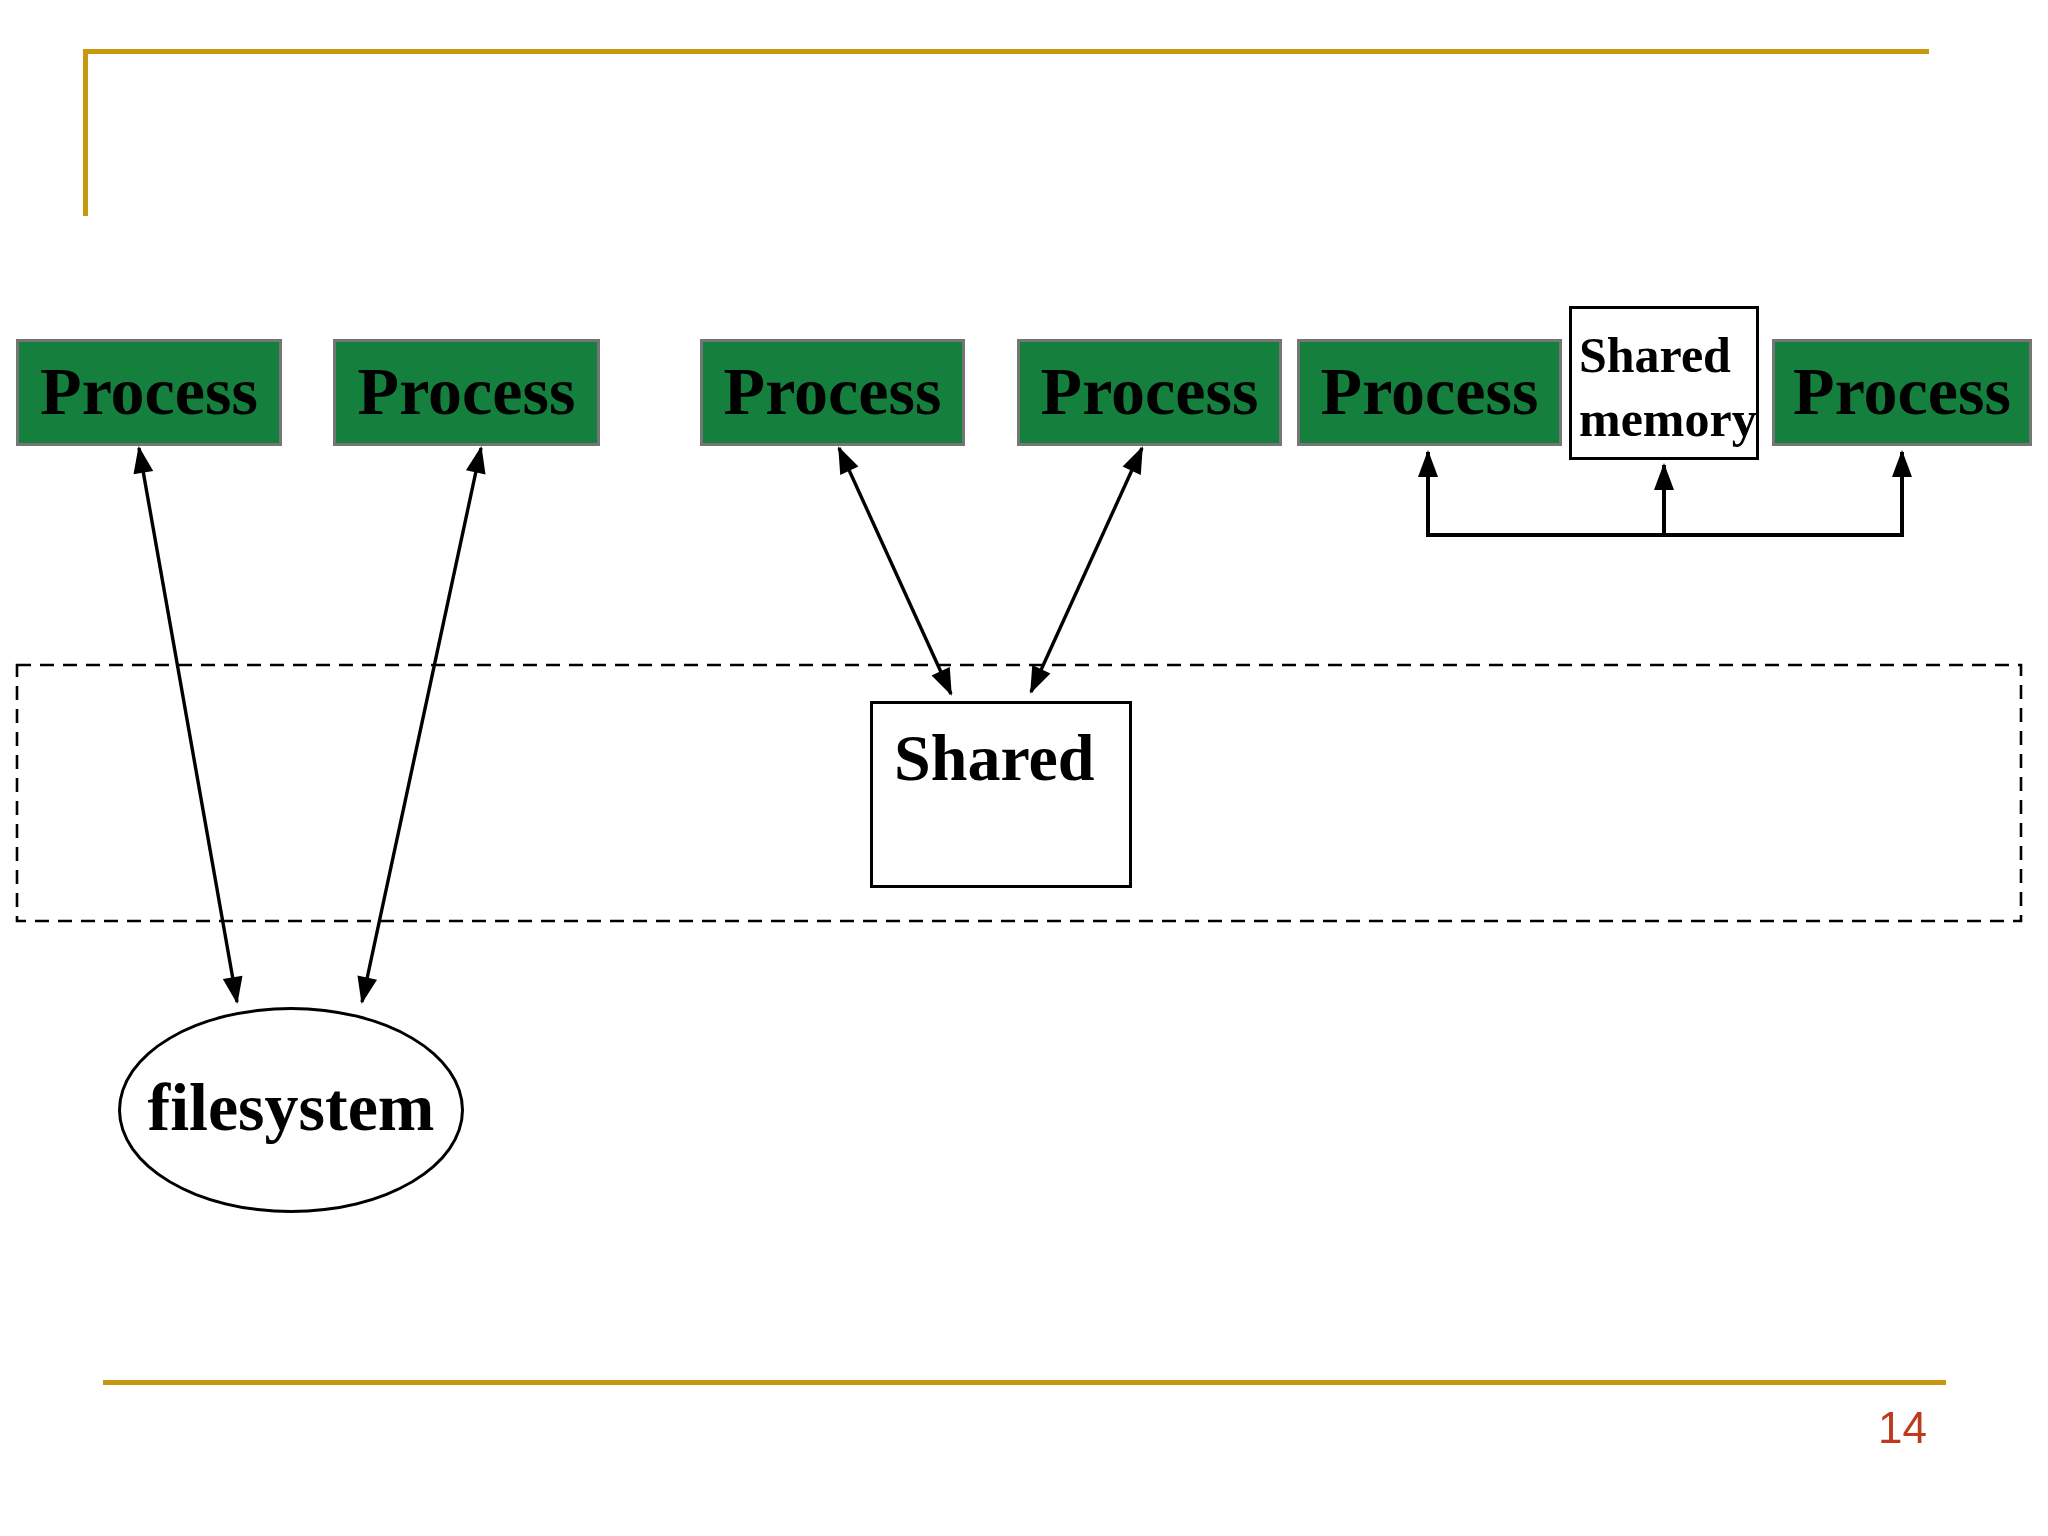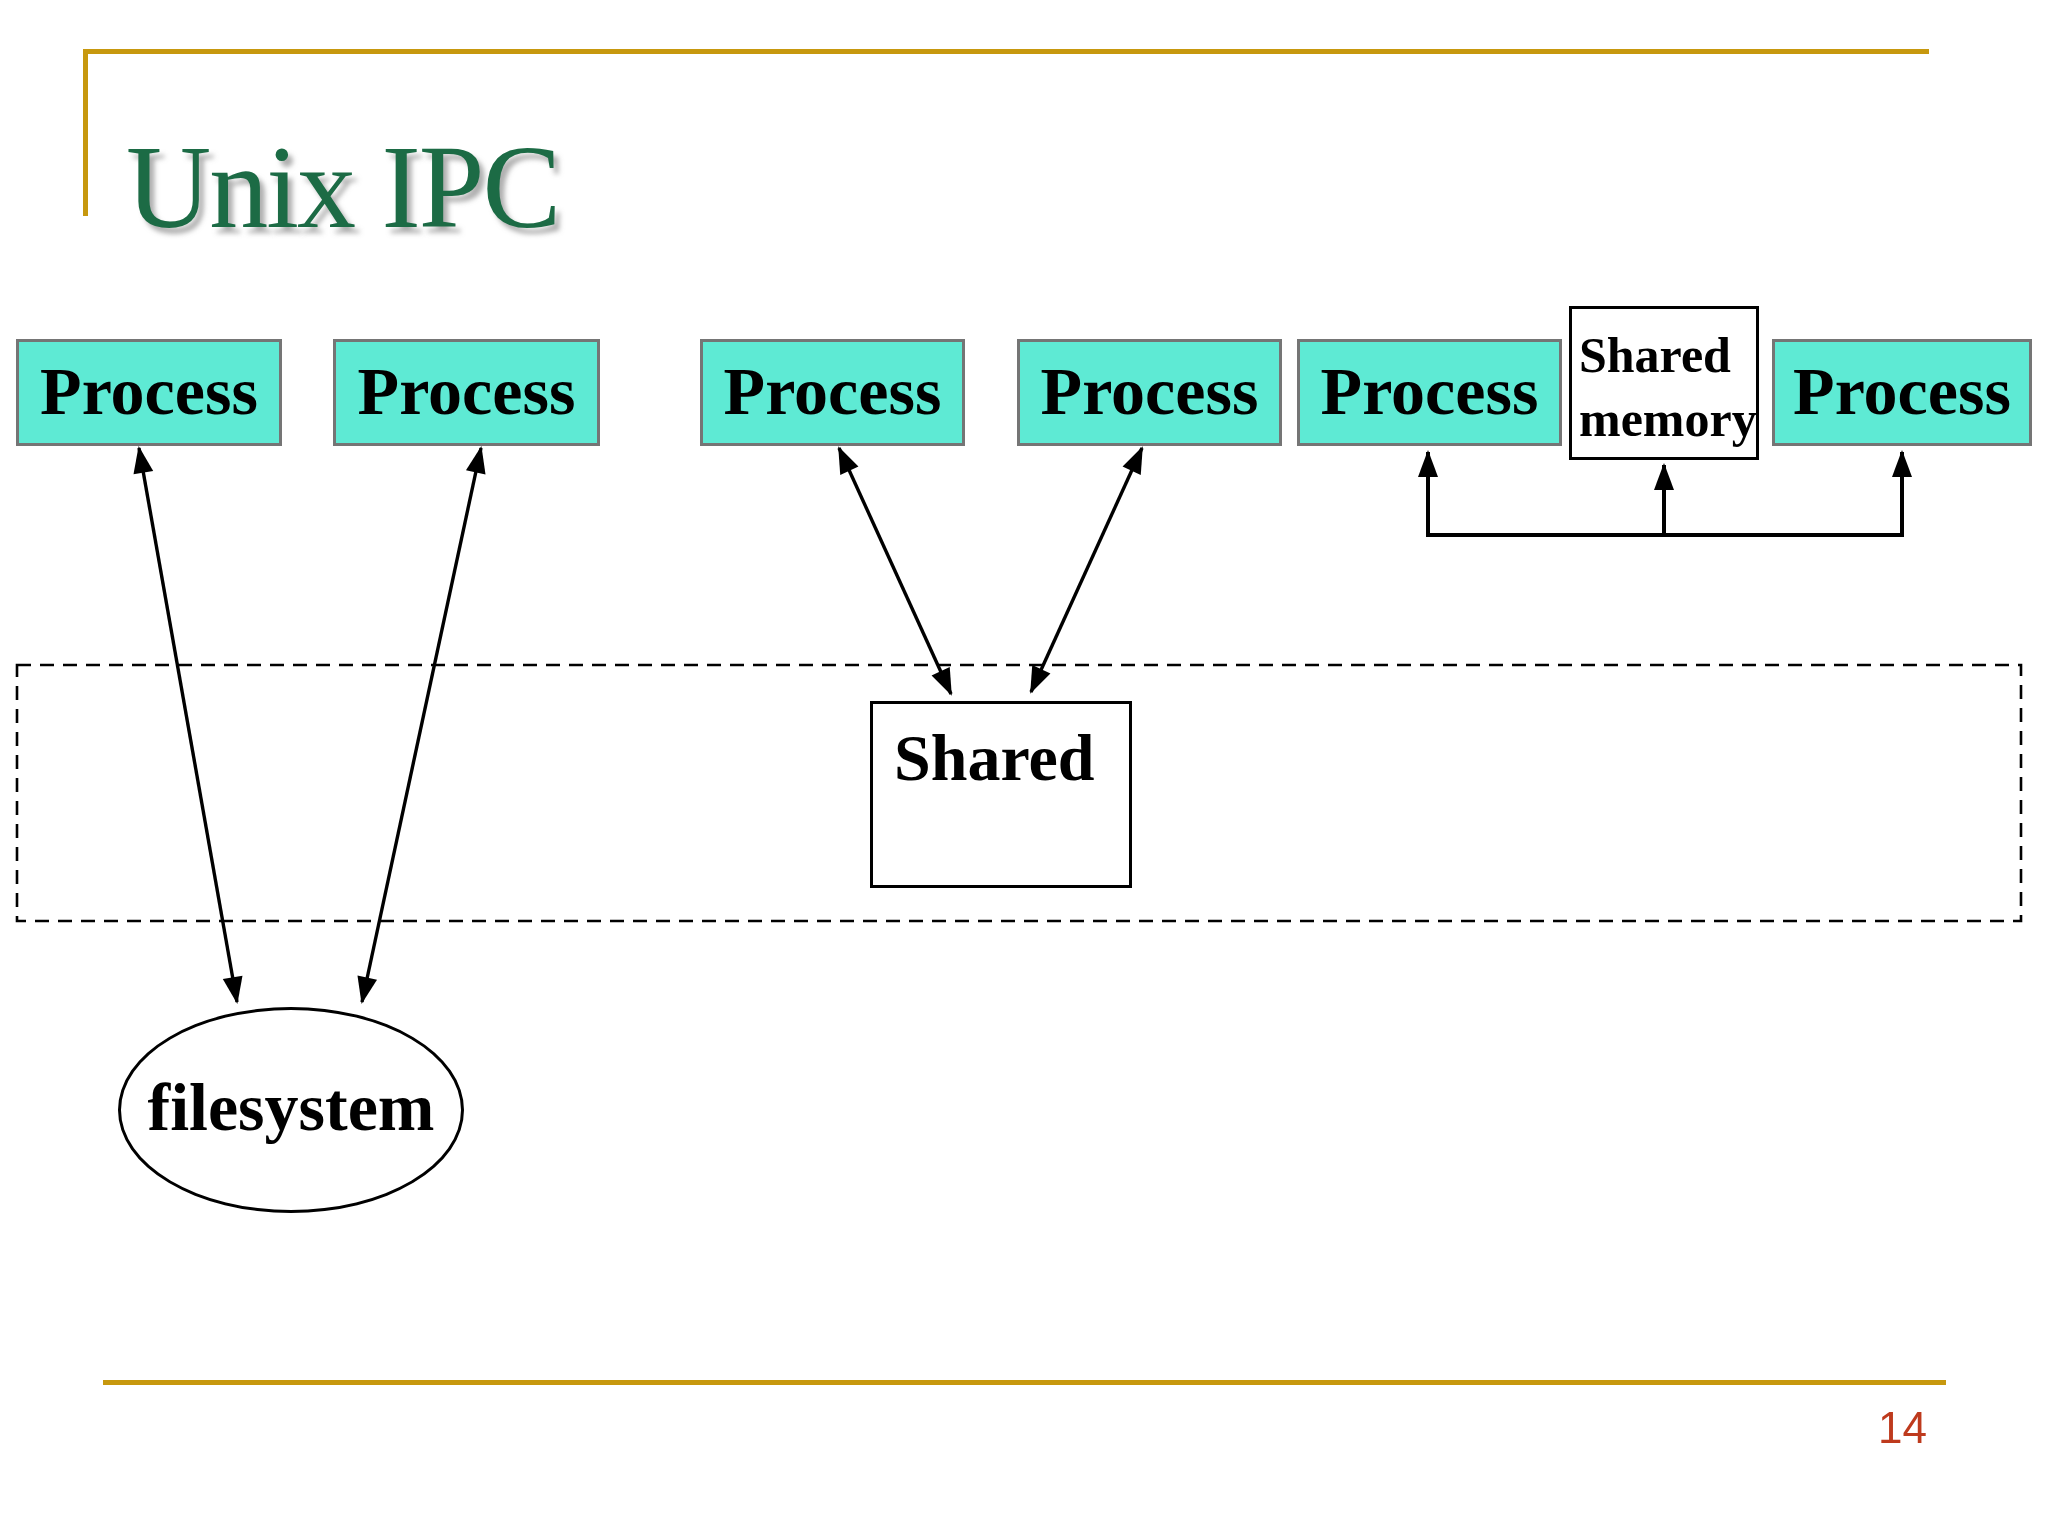--- a/index.html
+++ b/index.html
@@ -25,21 +25,21 @@
   .title{
     position:absolute;left:126px;top:123px;
     font-size:118px;font-weight:400;line-height:1.1;
     letter-spacing:-2px;
     color:var(--green);
     text-shadow:5px 6px 5px rgba(110,110,110,0.55);
     white-space:nowrap;
   }
   .pbox{
     position:absolute;top:339px;height:107px;
-    background:#5eead4;border:3px solid var(--pgray);
+    background:#15803d;border:3px solid var(--pgray);
     display:flex;align-items:center;justify-content:center;
   }
   .pbox span{
     font-size:68px;font-weight:700;color:var(--ink);line-height:1;
     padding-bottom:4px;
   }
   .smbox{
     position:absolute;left:1569px;top:306px;width:190px;height:154px;
     background:#ffffff;border:3px solid var(--ink);
     padding:15px 0 0 7px;
@@ -78,21 +78,20 @@
   svg.overlay marker path{fill:var(--ink);}
 </style>
 </head>
 <body>
 
 <div class="slide">
 
   <div class="accent top-h"></div>
   <div class="accent top-v"></div>
 
-  <h1 class="title">Unix IPC</h1>
 
   <div class="pbox" style="left:16px;width:266px;">
     <span>Process</span>
   </div>
   <div class="pbox" style="left:333px;width:267px;">
     <span>Process</span>
   </div>
   <div class="pbox" style="left:700px;width:265px;">
     <span>Process</span>
   </div>

